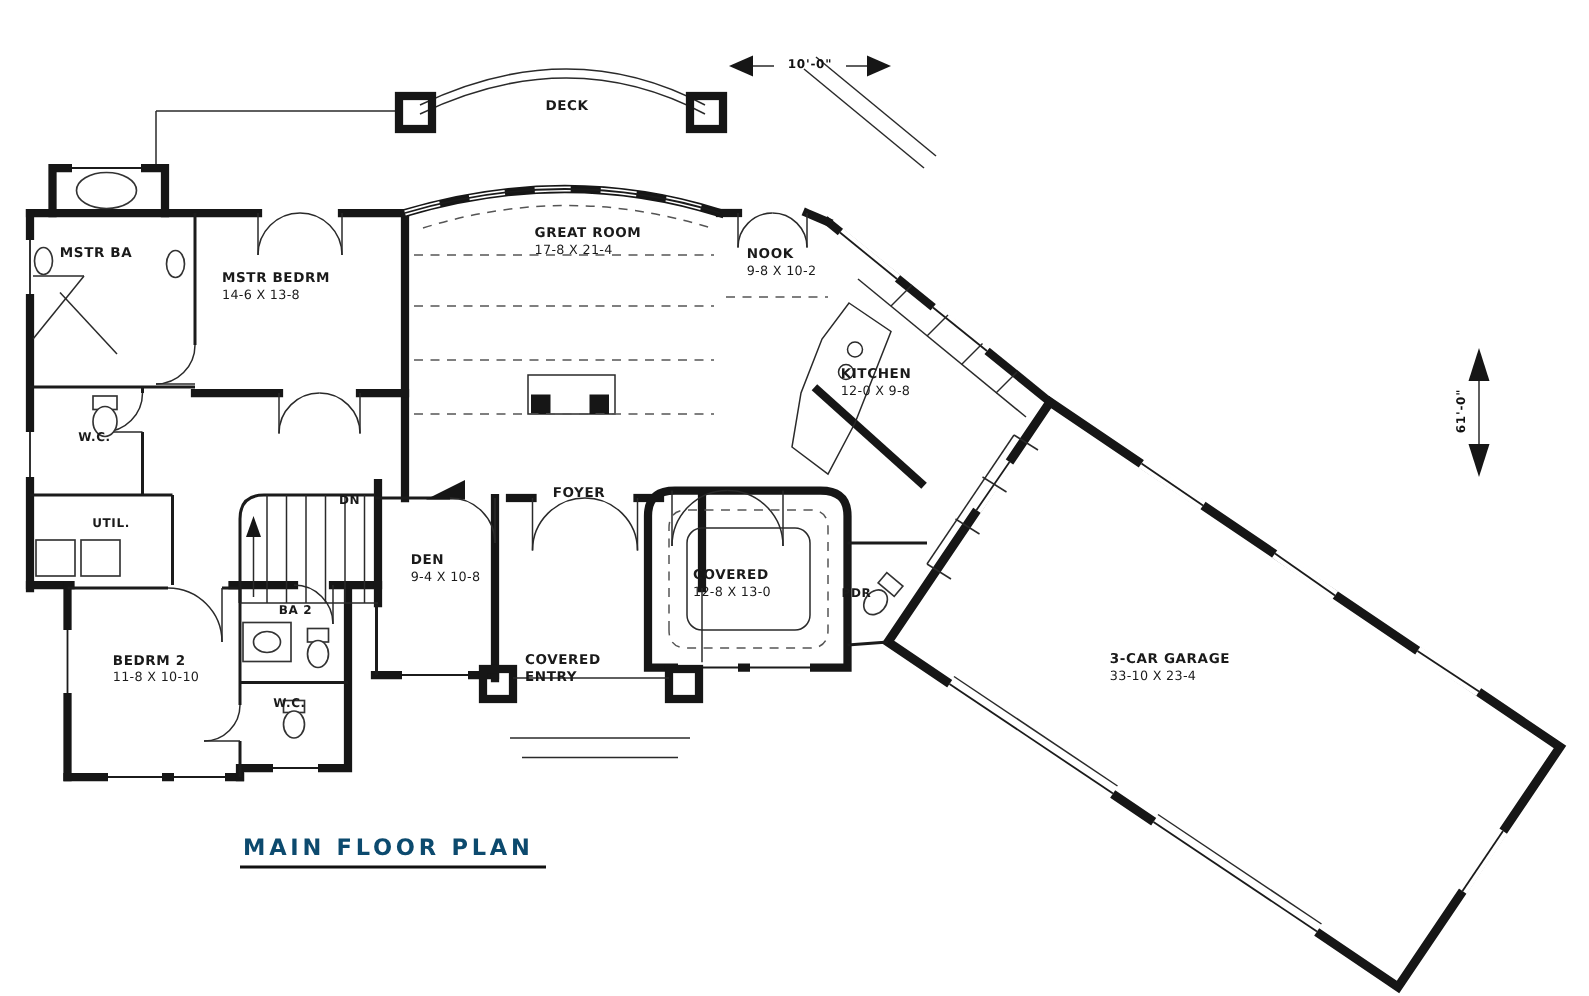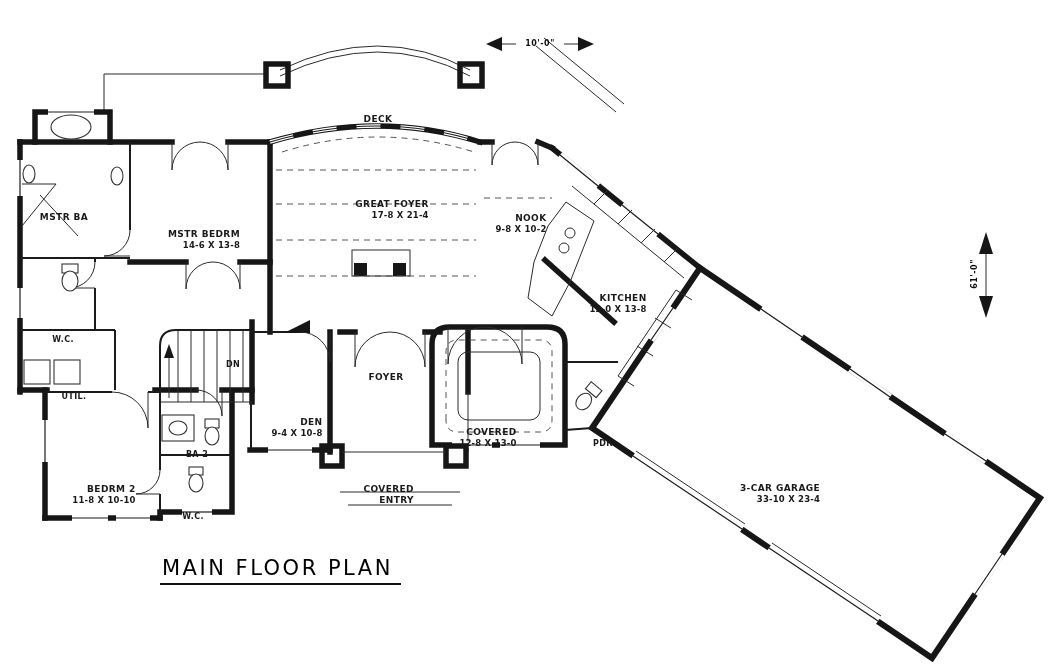--- a/index.html
+++ b/index.html
@@ -12,26 +12,26 @@
   .wi{stroke:#1b1b1b;stroke-width:2;fill:none;}
   .tn{stroke:#2a2a2a;stroke-width:1;fill:none;}
   .dash{stroke:#555;stroke-width:1;fill:none;stroke-dasharray:6 5;}
   .win{stroke:#ffffff;stroke-width:7;fill:none;}
   .winline{stroke:#1b1b1b;stroke-width:1.2;fill:none;}
   .glassdash{stroke:#ffffff;stroke-width:3.4;fill:none;stroke-dasharray:24 20;}
   .blk{fill:#161616;stroke:none;}
   .fixture{stroke:#333;stroke-width:1.1;fill:#fff;}
   
   .lbl{position:absolute;transform:translate(-50%,-50%);font-size:9px;font-weight:700;
-       letter-spacing:.4px;color:#1a1a1a;text-align:right;line-height:1.25;white-space:nowrap;margin-top:48px;}
-  .lbl .dims{display:block;font-size:8.5px;font-weight:700;letter-spacing:.2px;}
+       letter-spacing:.4px;color:#1a1a1a;text-align:left;line-height:1.25;white-space:nowrap;}
+  .lbl .dims{display:block;font-size:8.5px;font-weight:400;letter-spacing:.2px;}
   .lbl.small{font-size:8px;}
   .lbl.wrap{white-space:normal;width:64px;}
-  .title{position:absolute;left:160px;top:556px;font-size:21px;font-weight:400;
-         letter-spacing:2.5px;color:#000000;border-bottom:2.5px solid #111;padding:0 8px 3px 2px;}
+  .title{position:absolute;left:160px;top:556px;font-size:15px;font-weight:700;
+         letter-spacing:2.5px;color:#0c4a6e;border-bottom:2.5px solid #111;padding:0 8px 3px 2px;}
   .dim{position:absolute;transform:translate(-50%,-50%);font-size:8px;font-weight:700;
        color:#111;letter-spacing:.5px;white-space:nowrap;}
   .dim.vert{transform:translate(-50%,-50%) rotate(-90deg);}
 </style>
 </head>
 <body>
 
 <div class="plan">
 
 <svg width="1059" height="664" viewBox="0 0 1059 664">
@@ -268,43 +268,43 @@
 </svg>
 
   <div class="lbl" style="left:378px;top:72px">
     <span>DECK</span></div>
   <div class="lbl" style="left:64px;top:170px">
     <span>MSTR BA</span></div>
   <div class="lbl small" style="left:63px;top:292px">
     <span>W.C.</span></div>
   <div class="lbl small" style="left:74px;top:349px">
     <span>UTIL.</span></div>
-  <div class="lbl" style="left:204px;top:192px">
+  <div class="lbl" style="left:184px;top:192px">
     <span>MSTR BEDRM</span>
     <span class="dims">14-6 X 13-8</span></div>
   <div class="lbl" style="left:392px;top:162px">
-    <span>GREAT FOYER</span>
+    <span>GREAT ROOM</span>
     <span class="dims">17-8 X 21-4</span></div>
   <div class="lbl" style="left:521px;top:176px">
     <span>NOOK</span>
     <span class="dims">9-8 X 10-2</span></div>
-  <div class="lbl" style="left:618px;top:256px">
+  <div class="lbl" style="left:584px;top:256px">
     <span>KITCHEN</span>
-    <span class="dims">12-0 X 13-8</span></div>
-  <div class="lbl small" style="left:233px;top:317px">
+    <span class="dims">12-0 X 9-8</span></div>
+  <div class="lbl small" style="left:233px;top:334px">
     <span>DN</span></div>
   <div class="lbl" style="left:297px;top:380px">
     <span>DEN</span>
     <span class="dims">9-4 X 10-8</span></div>
   <div class="lbl" style="left:386px;top:330px">
     <span>FOYER</span></div>
   <div class="lbl" style="left:488px;top:390px">
     <span>COVERED</span>
     <span class="dims">12-8 X 13-0</span></div>
-  <div class="lbl small" style="left:603px;top:396px">
+  <div class="lbl small" style="left:571px;top:396px">
     <span>PDR</span></div>
   <div class="lbl small" style="left:197px;top:407px">
     <span>BA 2</span></div>
   <div class="lbl small" style="left:193px;top:469px">
     <span>W.C.</span></div>
   <div class="lbl" style="left:104px;top:447px">
     <span>BEDRM 2</span>
     <span class="dims">11-8 X 10-10</span></div>
   <div class="lbl wrap" style="left:382px;top:447px">
     <span>COVERED ENTRY</span></div>

